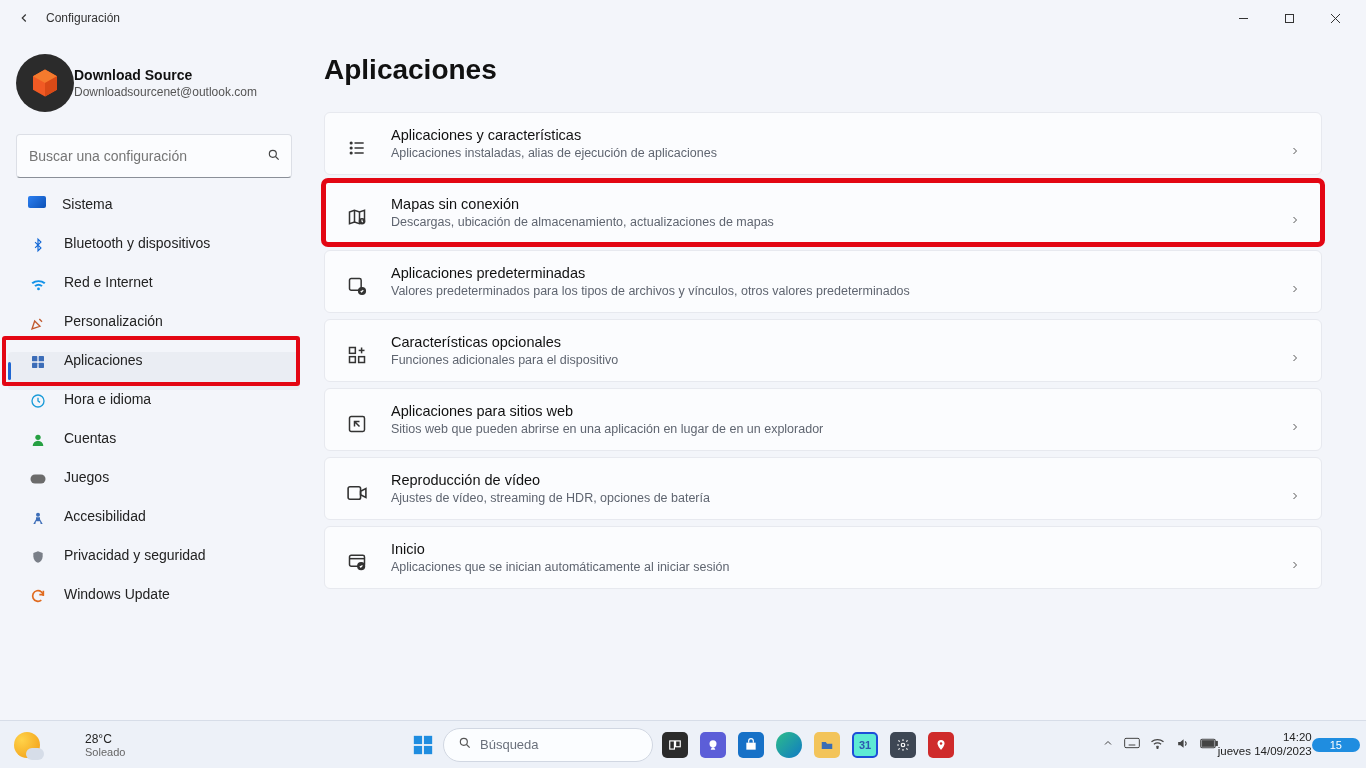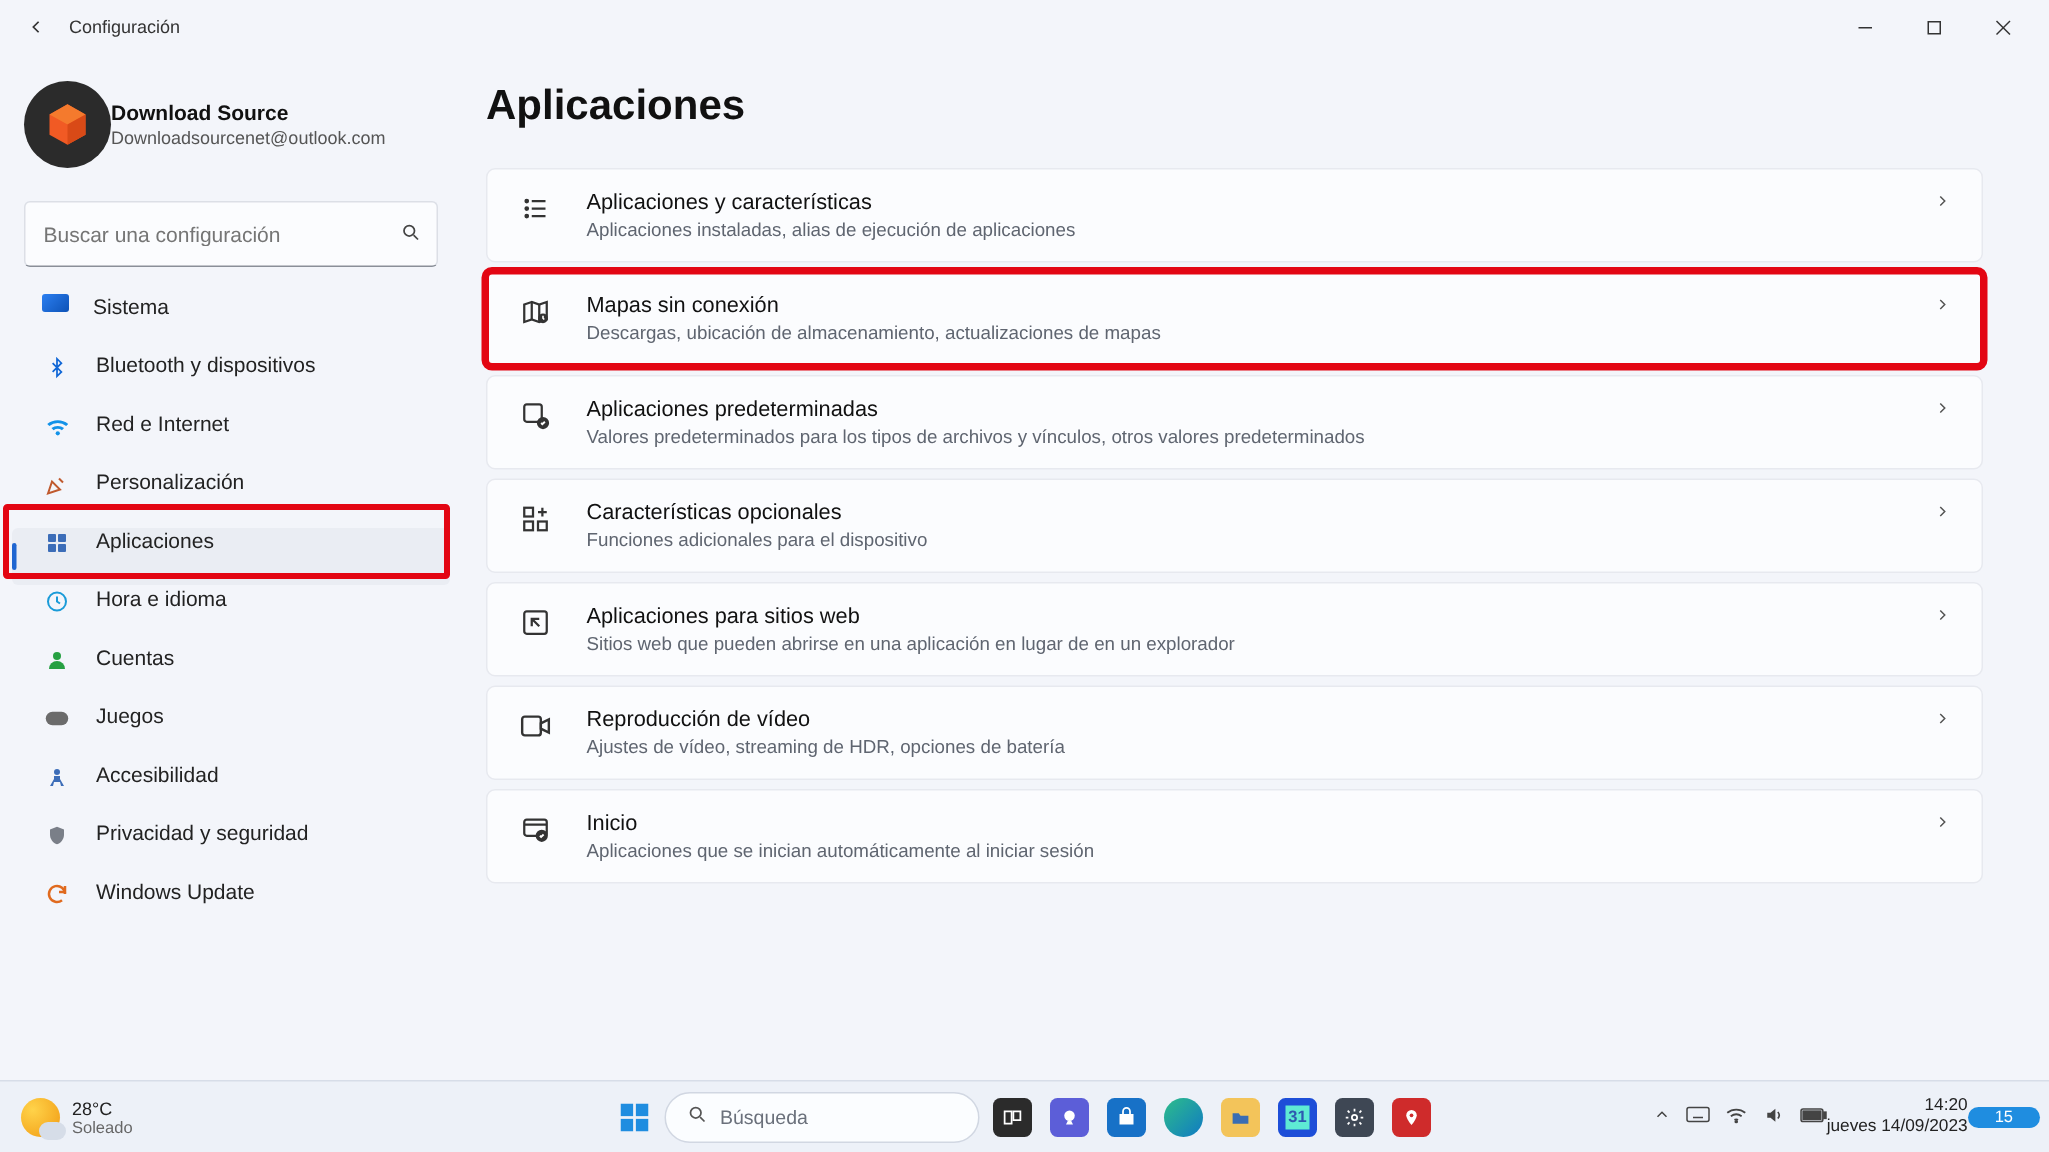--- a/index.html
+++ b/index.html
@@ -46,54 +46,54 @@
 .nav .nicon.priv { color:#7a7f88; }
 .nav .nicon.upd  { color:#e06a1e; }
 
 
 .red-outline-nav { position:absolute; border:4px solid #e30613; border-radius:3px; pointer-events:none; }
 
 
 .content { flex:1; padding: 18px 44px 0 16px; overflow:auto; }
 .page-title { font-size:28px; font-weight:600; color:#111; margin-bottom: 26px; }
 
-.card { background:#fbfcfe; border:1px solid #e7e9ef; border-radius:6px; display:flex; align-items:flex-start; padding:14px 20px; margin-bottom:6px; position:relative; }
+.card { background:#fbfcfe; border:1px solid #e7e9ef; border-radius:6px; display:flex; align-items:flex-end; padding:14px 20px; margin-bottom:6px; position:relative; }
 .card .cicon { width:24px; height:24px; margin-right:22px; color:#333; display:flex; align-items:center; justify-content:center; }
 .card .ctext { flex:1; }
 .card .ctitle { font-size:14.5px; color:#111; }
 .card .cdesc { font-size:12.5px; color:#5f6570; margin-top:3px; }
 .card .chev { font-size:14px; color:#555; }
 
 
 .card.red-box { outline: 5px solid #e30613; outline-offset:-2px; border-radius:4px; }
 
 
 .taskbar { position:absolute; left:0; right:0; bottom:0; height:48px; background:#edf1f8; border-top:1px solid #d7dde8; display:flex; align-items:center; }
-.weather { display:flex; align-items:center; padding:0 10px; margin-left:4px; }
+.weather { display:flex; align-items:center; padding:0 10px; margin-left:4px;gap:37px; }
 .wicon { width:26px; height:26px; background:radial-gradient(circle at 30% 30%,#ffd34a,#f19a12); border-radius:50%; margin-right:8px; position:relative; }
 .wicon::after{content:""; position:absolute; right:-4px; bottom:-2px; width:18px; height:12px; background:#d6dde8; border-radius:10px;}
 .wtxt .wtemp { font-size:12px; color:#222; }
 .wtxt .wdesc { font-size:11px; color:#666; }
 
 .tb-center { position:absolute; left:50%; transform:translateX(-50%); display:flex; align-items:center; gap:6px; }
 .tb-start { width:28px; height:28px; display:flex; align-items:center; justify-content:center; }
 .tb-start svg { width:22px; height:22px; }
 .tb-search { display:flex; align-items:center; background:#fbfdff; border:1px solid #d1d7e2; border-radius:20px; height:34px; padding:0 14px; width:210px; }
 .tb-search .sic { font-size:13px; margin-right:8px; color:#555; }
 .tb-search span.txt{ font-size:13px; color:#6a707b; }
 .tb-ico { width:32px; height:32px; display:flex; align-items:center; justify-content:center; font-size:17px; border-radius:4px; }
 
 .tb-right { position:absolute; right:6px; display:flex; align-items:center; }
 .tray { display:flex; align-items:center; gap:10px; color:#444; font-size:13px; }
 .clock { text-align:right; font-size:11.5px; color:#222; line-height:1.15; }
 .notif-badge { background:#1f8de0; color:#fff; border-radius:10px; font-size:11px; padding:1px 18px; }
 
 
 .app-blk { width:26px; height:26px; border-radius:5px; display:flex; align-items:center; justify-content:center; font-size:15px; color:#fff; }
-.blk-tv{ background:#2b2b2b;} .blk-chat{background:#5c5ed8;} .blk-store{background:#1771c7;} .blk-edge{background:linear-gradient(135deg,#2dbd8a,#107ac4);} .blk-exp{background:#f3c45a;} .blk-cal{background:#5eead4; border:5px solid #1d4ed8; color:#2e58b0;} .blk-set{background:#3e4754;} .blk-map{background:#cf2b2b;}
+.blk-tv{ background:#2b2b2b;} .blk-chat{background:#5c5ed8;} .blk-store{background:#1771c7;} .blk-edge{background:linear-gradient(135deg,#2dbd8a,#107ac4);} .blk-exp{background:#f3c45a;} .blk-cal{background:#5eead4; border:2px solid #1d4ed8; color:#2e58b0;} .blk-set{background:#3e4754;} .blk-map{background:#cf2b2b;}
 </style>
 </head>
 <body>
 <div class="window">
 
 <div class="titlebar">
   <div class="back-arrow">
     <svg width="14" height="14" viewBox="0 0 24 24" fill="none" stroke="#333" stroke-width="2">
           <path d="M15 6l-6 6 6 6"></path>
         </svg>

